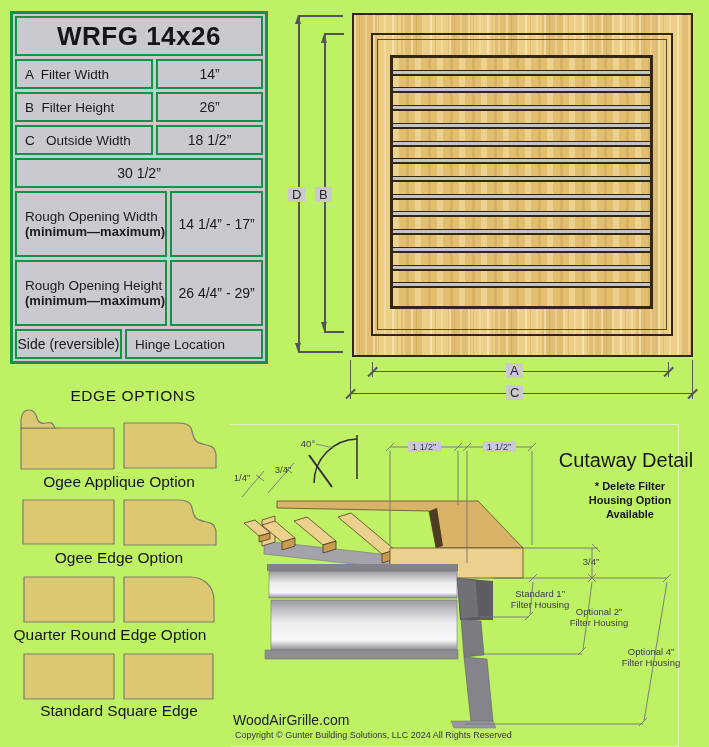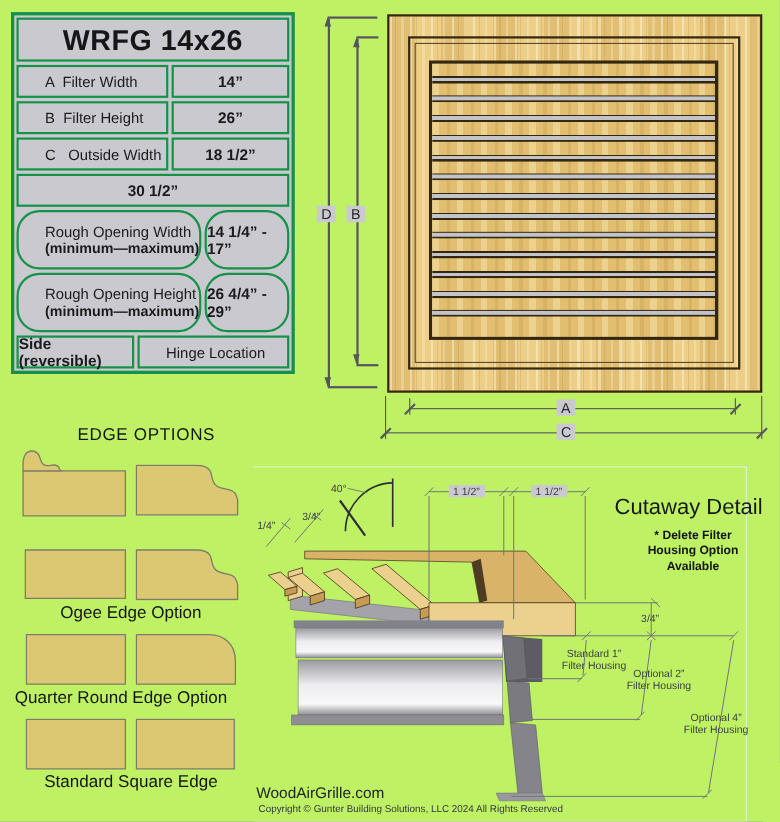--- a/index.html
+++ b/index.html
@@ -4,23 +4,23 @@
 <style>
   html,body{margin:0;padding:0;}
   body{font-family:"Liberation Sans", sans-serif; background:#9a9aa0;}
   #stage{position:relative;width:709px;height:747px;background:#bef264;overflow:hidden;}
 
   
   .spec-table{position:absolute;left:10px;top:11px;width:258px;border:3px solid #149348;padding:2px;box-sizing:border-box;background:#c9c9cf;}
   .spec-title{border:2px solid #149348;height:36px;line-height:36px;text-align:center;font-size:26px;font-weight:600;color:#161618;letter-spacing:.5px;}
   .spec-row{display:flex;gap:3px;margin-top:3px;}
   .spec-cell{border:2px solid #149348;box-sizing:border-box;display:flex;flex-direction:column;justify-content:center;color:#1a1a1c;}
-  .spec-cell.lab{flex:0 0 138px;padding-left:24px;font-size:13.5px;white-space:pre;}
-  .spec-cell.val{flex:1;align-items:center;font-size:14px;font-weight:bold;}
-  .h30{height:30px;} .h54{height:54px;border-radius:21px;}
+  .spec-cell.lab{flex:0 0 138px;padding-left:8px;font-size:13.5px;white-space:pre;}
+  .spec-cell.val{flex:1;align-items:center;font-size:14px;}
+  .h30{height:30px;} .h54{height:66px;}
   .lab .l2{font-size:13px;font-weight:bold;}
 
   
   .grille{position:absolute;left:352px;top:13px;width:341px;height:344px;border:2px solid #33270f;box-sizing:border-box;
     background-color:#e9c87c;
     background-image:
       repeating-linear-gradient(90deg, rgba(255,250,220,.45) 0 2px, rgba(233,200,124,0) 2px 5px, rgba(175,128,45,.22) 5px 6px, rgba(233,200,124,0) 6px 11px, rgba(255,245,205,.3) 11px 13px, rgba(233,200,124,0) 13px 19px),
       repeating-linear-gradient(90deg, rgba(150,100,30,.10) 0 23px, rgba(255,240,200,.16) 23px 47px);}
   .groove1{position:absolute;left:17px;top:18px;right:18px;bottom:19px;border:2px solid #33270f;}
   .groove2{position:absolute;left:4px;top:4px;right:4px;bottom:4px;border:1px solid #5d4a29;}
@@ -148,20 +148,21 @@
 
   <svg class="eo-svg" style="left:20px;top:408px;" width="96" height="63">
     <g fill="#dcc873" stroke="#7d7d68" stroke-width="1.2" stroke-linejoin="round">
       <path d="M1,20 H94 V61 H1 Z"></path>
       <path d="M1,20 L1,14 C1,6 4,2 9,2 C14,2 16,6 17,10 C18,14 21,16 26,15 C31,14 33,15 34,18 C34.5,19.5 35,20 36,20 Z"></path>
     </g>
   </svg>
   <svg class="eo-svg" style="left:123px;top:422px;" width="95" height="48">
     <path d="M1,46 L1,1 L55,1 C62,1 66,2 68,6 C70,10 69,15 73,19 C78,24 90,21 92,29 L93,32 L93,46 Z" fill="#dcc873" stroke="#7d7d68" stroke-width="1.2" stroke-linejoin="round"></path>
   </svg>
+  <div class="eo-label" style="left:20px;top:473px;width:198px;">Ogee Applique Option</div>
 
   <svg class="eo-svg" style="left:22px;top:499px;" width="94" height="47">
     <path d="M1,45 V1 H92 V45 Z" fill="#dcc873" stroke="#7d7d68" stroke-width="1.2" stroke-linejoin="round"></path>
   </svg>
   <svg class="eo-svg" style="left:123px;top:499px;" width="95" height="47">
     <path d="M1,46 L1,1 L55,1 C62,1 66,2 68,6 C70,10 69,15 73,19 C78,24 90,21 92,29 L93,32 L93,46 Z" fill="#dcc873" stroke="#7d7d68" stroke-width="1.2" stroke-linejoin="round"></path>
   </svg>
   <div class="eo-label" style="left:20px;top:549px;width:198px;">Ogee Edge Option</div>
 
   <svg class="eo-svg" style="left:23px;top:576px;" width="93" height="48">

